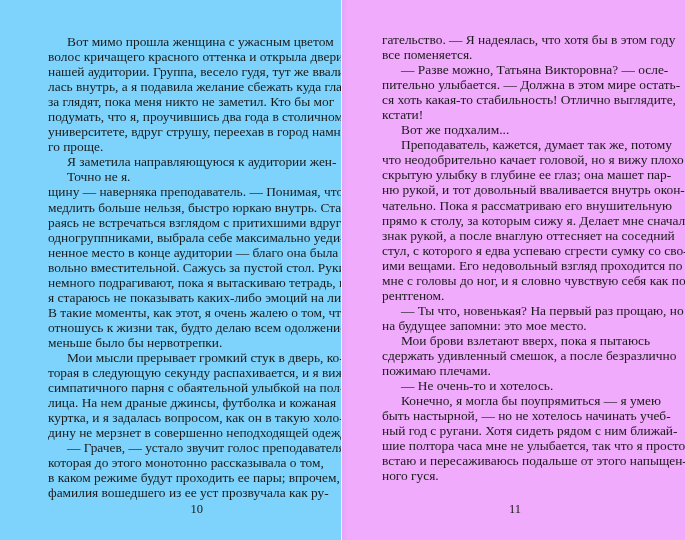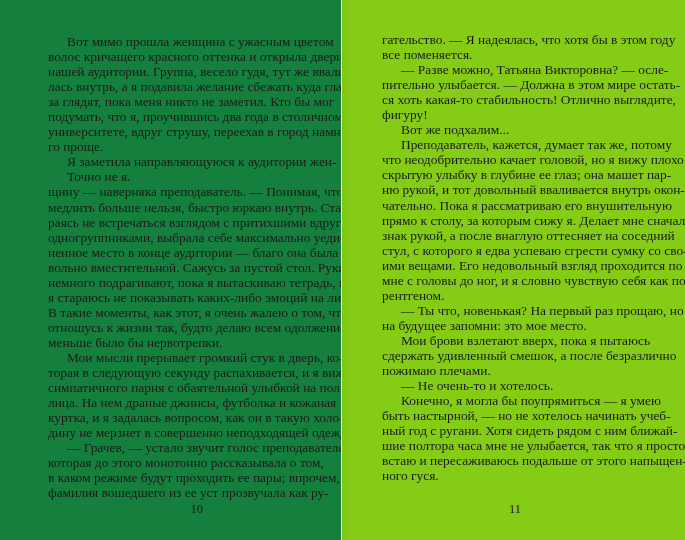--- a/index.html
+++ b/index.html
@@ -5,22 +5,22 @@
     html, body { margin: 0; padding: 0; }
     body {
       width: 685px; height: 540px; overflow: hidden;
       background: #fdfdfd;
       font-family: "Liberation Serif", "DejaVu Serif", serif;
       color: #1a1a1a;
       position: relative;
     }
     .spread { position: absolute; inset: 0; display: flex; }
     .page { position: relative; height: 540px; }
-    .page-left { width: 342px; background: #15803d; }
-    .page-right { width: 343px; background: #84cc16; box-shadow: inset 6px 0 10px -8px rgba(0,0,0,0.12); }
+    .page-left { width: 342px; background: #7dd3fc; }
+    .page-right { width: 343px; background: #f0abfc; box-shadow: inset 6px 0 10px -8px rgba(0,0,0,0.12); }
     .gutter { position: absolute; left: 341px; top: 0; width: 2px; height: 540px; background: #f2f2f2; }
     .text-block { position: absolute; font-size: 13.4px; line-height: 15.05px; }
     .page-left .text-block { left: 48px; top: 34px; width: 275px; }
     .page-right .text-block { left: 40px; top: 32px; width: 268px; }
     .line { display: block; white-space: nowrap; text-align: justify; text-align-last: justify; height: 15.05px; }
     .line.last { text-align-last: left; }
     .line.indent { text-indent: 19px; }
     .page-number { position: absolute; font-size: 12.5px; width: 40px; text-align: center; }
     .page-left .page-number { left: 163px; top: 502px; text-align: right; }
     .page-right .page-number { left: 153px; top: 502px; }
@@ -66,21 +66,21 @@
     <div class="page-number">10</div>
   </div>
   <div class="gutter"></div>
   <div class="page page-right">
     <div class="text-block" id="right-text">
         <span class="line">гательство. — Я надеялась, что хотя бы в этом году</span>
         <span class="line last">все поменяется.</span>
         <span class="line indent">— Разве можно, Татьяна Викторовна? — осле-</span>
         <span class="line">пительно улыбается. — Должна в этом мире остать-</span>
         <span class="line">ся хоть какая-то стабильность! Отлично выглядите,</span>
-        <span class="line last">фигуру!</span>
+        <span class="line last">кстати!</span>
         <span class="line indent last">Вот же подхалим...</span>
         <span class="line indent">Преподаватель, кажется, думает так же, потому</span>
         <span class="line">что неодобрительно качает головой, но я вижу плохо</span>
         <span class="line">скрытую улыбку в глубине ее глаз; она машет пар-</span>
         <span class="line">ню рукой, и тот довольный вваливается внутрь окон-</span>
         <span class="line">чательно. Пока я рассматриваю его внушительную</span>
         <span class="line">прямо к столу, за которым сижу я. Делает мне сначала</span>
         <span class="line">знак рукой, а после внаглую оттесняет на соседний</span>
         <span class="line">стул, с которого я едва успеваю сгрести сумку со сво-</span>
         <span class="line">ими вещами. Его недовольный взгляд проходится по</span>

